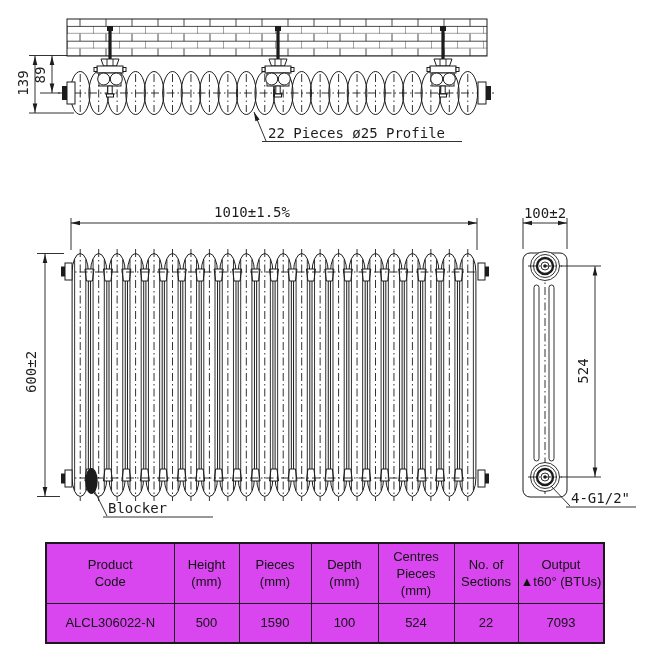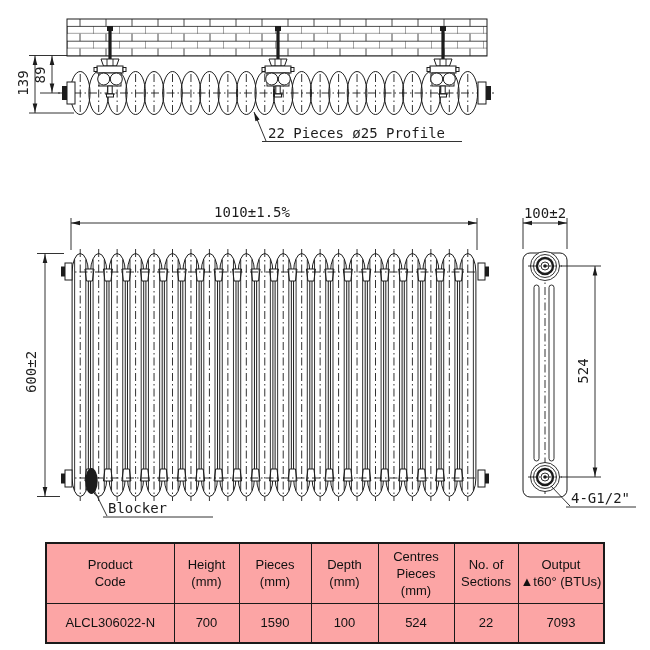--- a/index.html
+++ b/index.html
@@ -7,21 +7,21 @@
          font-family:"Liberation Sans",sans-serif;}
   svg{position:absolute;left:0;top:0;}
   .ln{stroke:#1c1c1c;stroke-width:1;fill:none;}
   .thin{stroke:#1c1c1c;stroke-width:0.9;fill:none;}
   .fw{fill:#ffffff;}
   .fd{fill:#1c1c1c;stroke:none;}
   .cl{stroke:#1c1c1c;stroke-width:0.9;fill:none;stroke-dasharray:8 3 1.5 3;}
   text.cad{font-family:"DejaVu Sans Mono",monospace;font-size:14px;fill:#1c1c1c;}
   
   table.spec{position:absolute;left:45px;top:542px;border-collapse:collapse;table-layout:fixed;
-             border:2px solid #1a1a1a;font-size:13px;color:#111;background:#fca5a5;}
+             border:2px solid #1a1a1a;font-size:13px;color:#111;background:#d946ef;}
   table.spec th,table.spec td{border:1.4px solid #1a1a1a;text-align:center;vertical-align:middle;
              font-weight:400;padding:0 2px;line-height:17px;white-space:nowrap;overflow:hidden;}
   table.spec thead tr{height:60px;}
   table.spec tbody tr{height:40px;}
 </style>
 </head>
 <body>
 
 <div class="sheet">
   <svg width="650" height="540" viewBox="0 0 650 540">
@@ -374,21 +374,21 @@
           </th>
           <th>
             <div>Output</div>
             <div>▲t60° (BTUs)</div>
           </th>
         </tr>
       </thead>
     <tbody>
         <tr id="spec-row">
           <td>ALCL306022-N</td>
-          <td>700</td>
+          <td>500</td>
           <td>1590</td>
           <td>100</td>
           <td>524</td>
           <td>22</td>
           <td>7093</td>
         </tr>
       </tbody>
   </table>
 </div>
 

